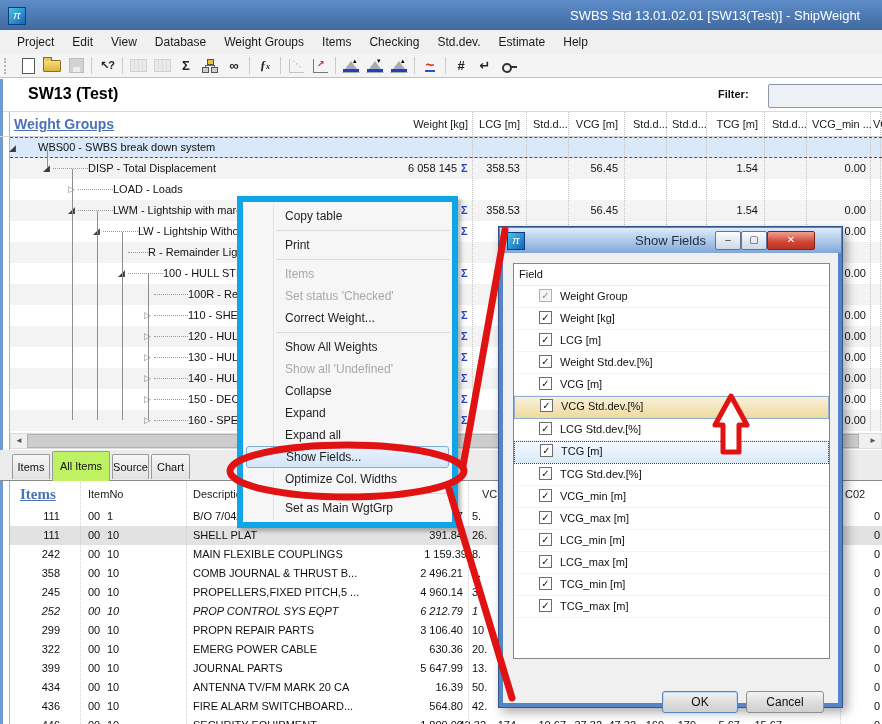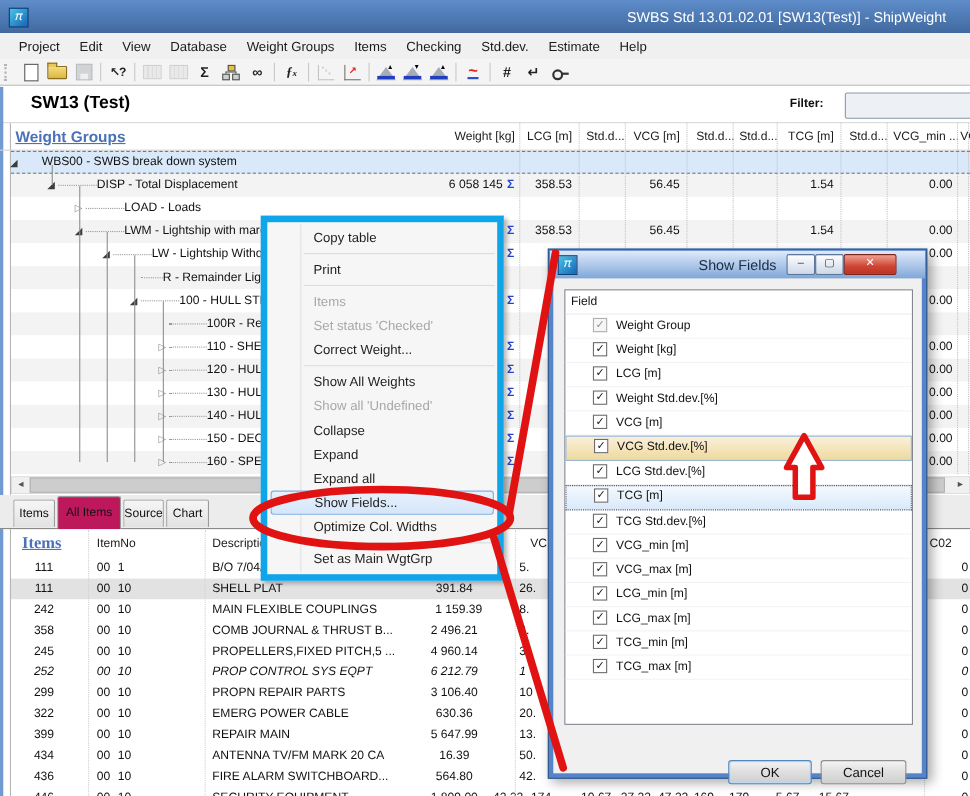--- a/index.html
+++ b/index.html
@@ -77,31 +77,31 @@
   .tvline{position:absolute;width:0;border-left:1px solid #8f8f8f;z-index:1;pointer-events:none}
   
   .hscroll{position:absolute;left:10px;top:433px;width:872px;height:16px;background:#f0f0f0;border:1px solid #dcdcdc;box-sizing:border-box}
   .hthumb{position:absolute;left:16px;top:0;width:832px;height:14px;background:#cdcdcd;border:1px solid #b2b2b2;box-sizing:border-box}
   .sbtn{position:absolute;top:0;width:16px;height:14px;font-size:8px;line-height:14px;text-align:center;color:#555;background:#f0f0f0}
   
   .tabstrip{position:absolute;left:0;top:450px;width:882px;height:31px;background:#ececec}
   .tab{position:absolute;top:4px;height:25px;line-height:25px;text-align:center;font-size:11px;
        background:linear-gradient(#f6f6f6,#e2e2e2);border:1px solid #9a9a9a;border-bottom:none;
        border-radius:2px 2px 0 0;box-sizing:border-box;cursor:pointer}
-  .tab.active{top:1px;height:30px;line-height:28px;background:#be185d;z-index:3}
+  .tab.active{top:1px;height:30px;line-height:28px;background:#bef264;z-index:3}
   .panelline{position:absolute;left:0;top:480px;width:882px;border-top:1px solid #8a8a8a}
   
   .it-link{position:absolute;left:20px;top:486px;font-family:"Liberation Serif","DejaVu Serif",serif;
            font-size:15px;font-weight:bold;color:#4a72b8;text-decoration:underline;cursor:pointer}
   .bcol-h{position:absolute;top:484px;height:20px;line-height:20px;font-size:11px;color:#222;white-space:nowrap}
   .bvline{position:absolute;width:0;border-left:1px dotted #d0d0d0;top:482px;height:242px;z-index:2;pointer-events:none}
   .brow{position:absolute;left:10px;width:872px;height:19px;line-height:19px;background:#fff}
   .brow.sel{background:#e2e2e2}
   .brow span{position:absolute;white-space:nowrap}
-  .brow .num{text-align:center}
+  .brow .num{text-align:right}
   
   .cmenu{position:absolute;left:237px;top:196px;width:209px;background:#f6f6f6;border:6px solid #0ea5e9;
          box-shadow:3px 3px 4px rgba(0,0,0,.28);z-index:10;padding:3px 0}
   .cmenu:before{content:"";position:absolute;left:30px;top:2px;bottom:2px;width:1px;background:#e2e2e2}
   .mi{position:relative;height:22px;line-height:22px;padding-left:42px;font-size:12px;color:#1f1f1f;cursor:pointer}
   .mi.dis{color:#a8a8a8}
   .mi.hl{background:linear-gradient(#e8f1fc,#d4e6fa);border:1px solid #7eaedc;border-radius:3px;
          margin:0 3px;padding-left:39px;height:20px;line-height:20px}
   .msep{height:1px;background:#dcdcdc;margin:3px 2px 3px 33px}
   
@@ -465,21 +465,21 @@
         <span style="left: 97px;">10</span>
         <span style="left: 183px;">EMERG POWER CABLE</span>
         <span class="num" style="left: 353px; width: 100px;">630.36</span>
         <span style="left: 462px;">20.</span>
         <span style="left: 864px;">0</span>
       </div>
       <div class="brow" style="top: 659px;">
         <span class="num" style="left: 10px; width: 40px;">399</span>
         <span style="left: 78px;">00</span>
         <span style="left: 97px;">10</span>
-        <span style="left: 183px;">REPAIR MAIN</span>
+        <span style="left: 183px;">JOURNAL PARTS</span>
         <span class="num" style="left: 353px; width: 100px;">5 647.99</span>
         <span style="left: 462px;">13.</span>
         <span style="left: 864px;">0</span>
       </div>
       <div class="brow" style="top: 678px;">
         <span class="num" style="left: 10px; width: 40px;">434</span>
         <span style="left: 78px;">00</span>
         <span style="left: 97px;">10</span>
         <span style="left: 183px;">ANTENNA TV/FM MARK 20 CA</span>
         <span class="num" style="left: 353px; width: 100px;">16.39</span>

